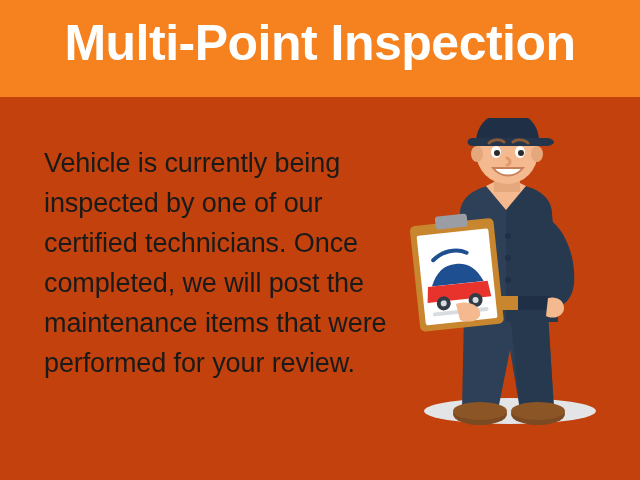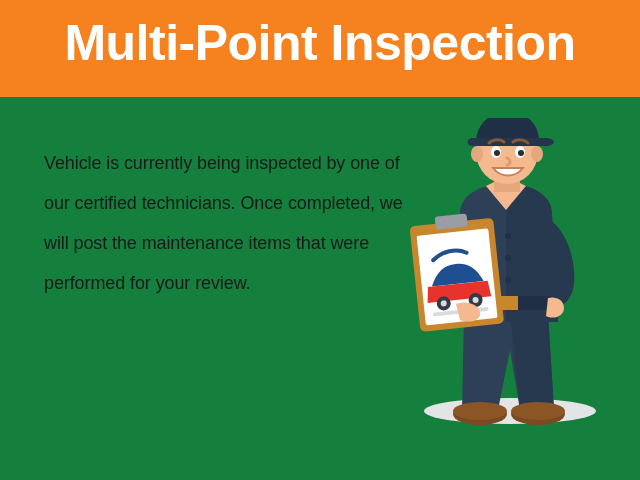--- a/index.html
+++ b/index.html
@@ -10,21 +10,21 @@
     width: 640px;
     height: 480px;
     overflow: hidden;
     background: #ffffff;
     font-family: "Liberation Sans", sans-serif;
   }
   .slide {
     position: relative;
     width: 640px;
     height: 480px;
-    background: #15803d;
+    background: #c2410c;
     box-sizing: border-box;
   }
   
   .header-band {
     position: absolute;
     left: 0;
     top: 0;
     width: 640px;
     height: 97px;
     background: #F5821F;
@@ -44,21 +44,21 @@
     white-space: nowrap;
   }
   
   .body-text {
     position: absolute;
     left: 44px;
     top: 143px;
     width: 368px;
     color: #1a1a1a;
     font-family: "Liberation Sans", sans-serif;
-    font-size: 18px;
+    font-size: 27px;
     line-height: 40px;
     letter-spacing: -0.1px;
   }
   
   .mechanic {
     position: absolute;
     left: 398px;
     top: 118px;
     width: 226px;
     height: 318px;

